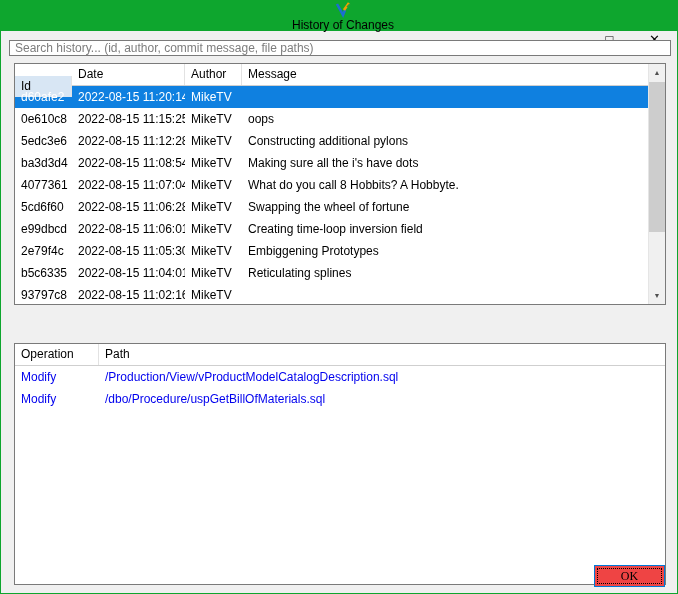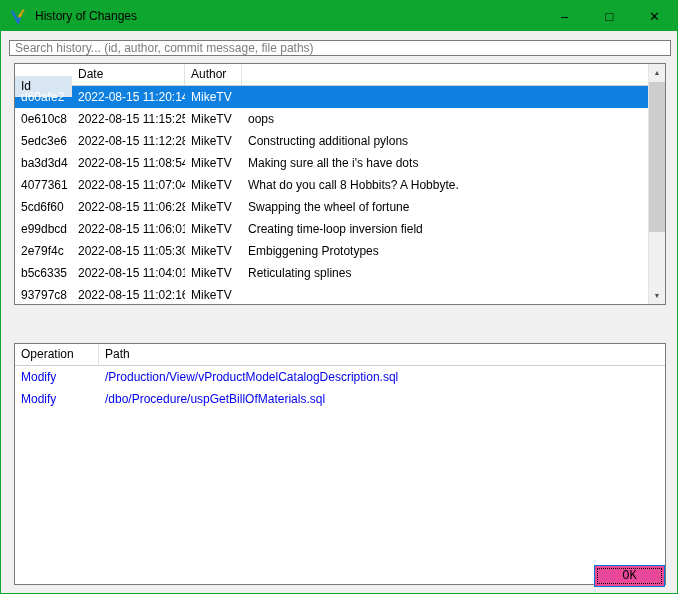--- a/index.html
+++ b/index.html
@@ -15,21 +15,21 @@
     font-size:12px;
     color:#000;
     background:#f0f0f0;
     position:relative;
     border:1px solid var(--accent);
   }
   
   .titlebar{
     position:absolute;left:0;top:0;width:676px;height:30px;
     background:var(--accent);
-    display:flex;align-items:center;
+    display:flex;align-items:center;flex-direction:column;
   }
   .app-icon{width:17px;height:17px;margin-left:9px;flex:0 0 auto;}
   .title-text{margin-left:8px;color:#000;font-size:12px;}
   .win-buttons{margin-left:auto;display:flex;height:100%;}
   .win-btn{
     width:45px;height:100%;
     display:flex;align-items:center;justify-content:center;
     color:#000;font-size:13px;cursor:default;
   }
   
@@ -71,22 +71,22 @@
     position:absolute;left:0;width:16px;height:17px;
     display:flex;align-items:center;justify-content:center;
     color:#505050;font-size:7px;
   }
   .sbtn.up{top:0;}
   .sbtn.down{bottom:0;}
   .sthumb{position:absolute;left:0;top:18px;width:16px;height:150px;background:#cdcdcd;}
   
   .ok-button{
     position:absolute;left:593px;top:564px;width:71px;height:22px;
-    background:#ec4899;border:1px solid #0078d7;
-    font-family:Liberation Mono, monospace;
+    background:#ef4444;border:1px solid #0078d7;
+    font-family:Liberation Serif, serif;
     font-size:12px;color:#000;
     outline:1px dotted #000;outline-offset:-4px;
     display:flex;align-items:center;justify-content:center;
     cursor:default;
   }
 </style>
 </head>
 <body>
 
 <div class="titlebar">
@@ -104,20 +104,21 @@
 </div>
 
 <input class="search-input" type="text" placeholder="Search history... (id, author, commit message, file paths)" style="">
 
 <div class="panel history-panel">
   <div class="cols">
     <div class="thead">
       <div class="th c-id sorted">Id</div>
       <div class="th c-date">Date</div>
       <div class="th c-author">Author</div>
+      <div class="th c-msg">Message</div>
     </div>
 
     <div class="trow sel">
       <span class="td c-id">d60afe2</span>
       <span class="td c-date">2022-08-15 11:20:14</span>
       <span class="td c-author">MikeTV</span>
     </div>
     <div class="trow">
       <span class="td c-id">0e610c8</span>
       <span class="td c-date">2022-08-15 11:15:25</span>

